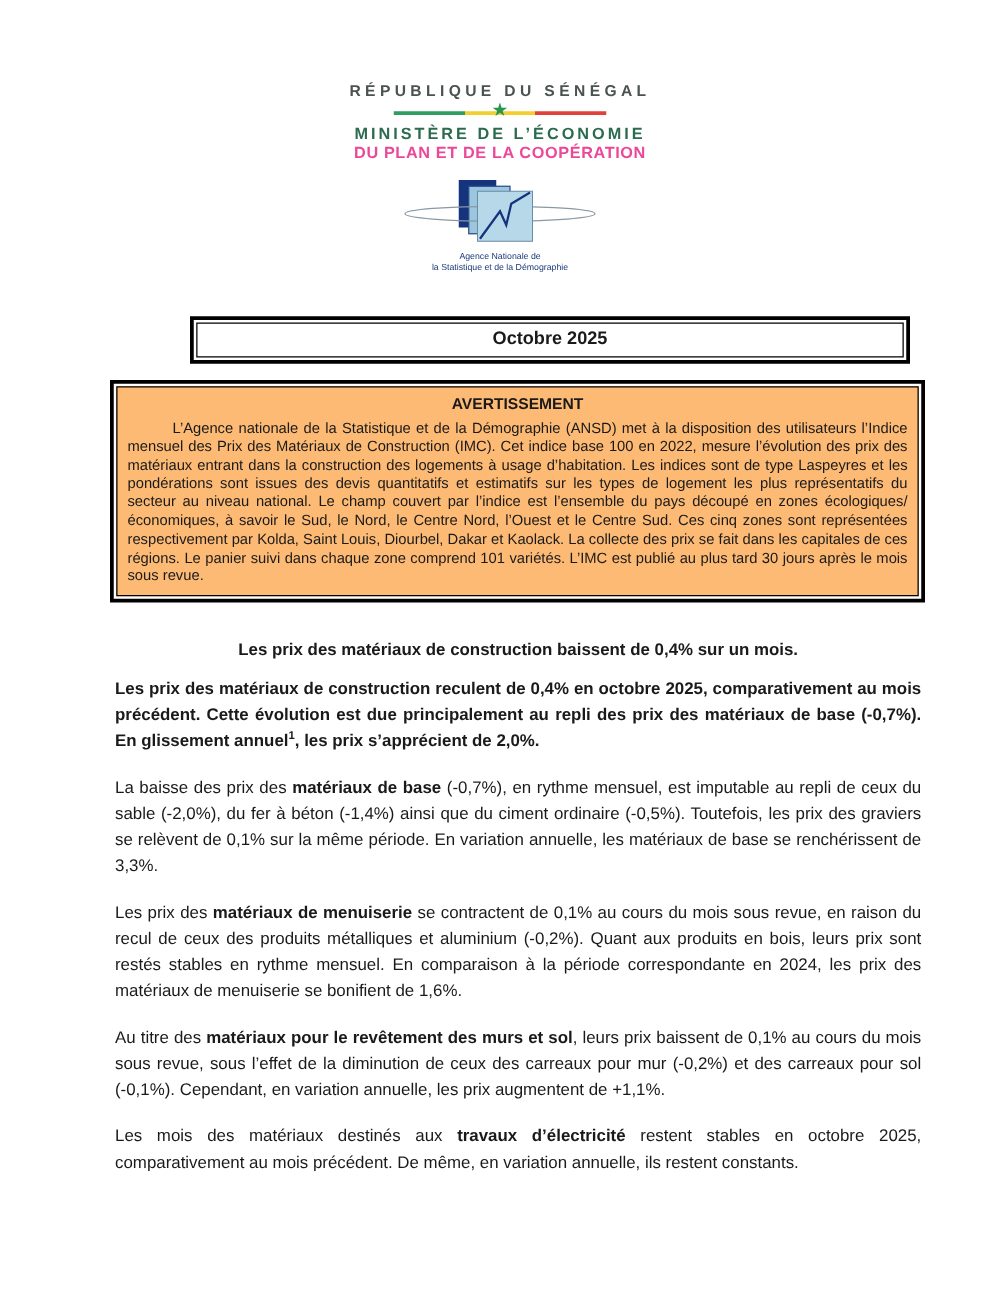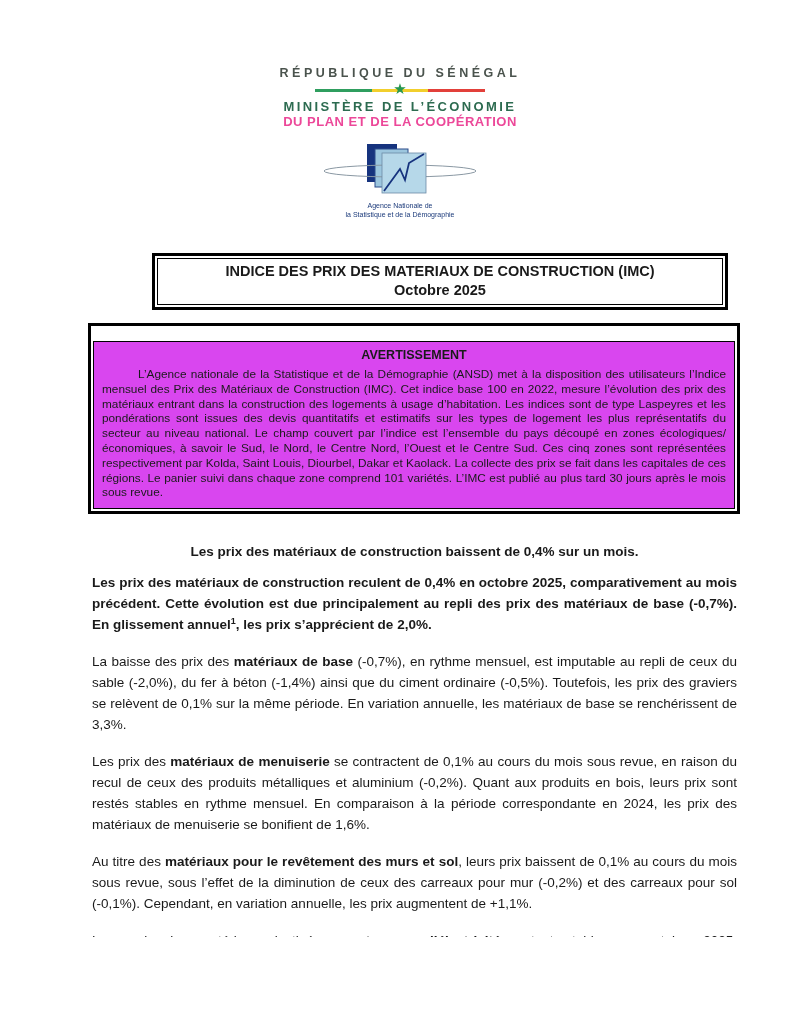--- a/index.html
+++ b/index.html
@@ -72,27 +72,26 @@
       <polyline points="64,48 80,26 85,37 89,20 104,11" fill="none" stroke-width="1.8" style="stroke: rgb(22, 51, 126);"></polyline>
     </svg>
     <div class="logo-name" style="color: rgb(27, 58, 122);">
       <span>Agence Nationale de</span><br>
       <span>la Statistique et de la Démographie</span>
     </div>
   </div>
 
   <div class="title-box-outer">
     <div class="title-box-inner">
-      <div class="title-line">INDICE DES PRIX DES MATERIAUX DE CONSTRUCTION (IMC)</div>
       <div class="title-line">Octobre 2025</div>
     </div>
   </div>
 
   <div class="notice-outer">
-    <div class="notice-inner" style="background: #d946ef; margin-top: 13px;">
+    <div class="notice-inner" style="background: #fdba74;">
       <div class="notice-title">AVERTISSEMENT</div>
       <div class="notice-body">L’Agence nationale de la Statistique et de la Démographie (ANSD) met à la disposition des utilisateurs l’Indice mensuel des Prix des Matériaux de Construction (IMC). Cet indice base 100 en 2022, mesure l’évolution des prix des matériaux entrant dans la construction des logements à usage d’habitation. Les indices sont de type Laspeyres et les pondérations sont issues des devis quantitatifs et estimatifs sur les types de logement les plus représentatifs du secteur au niveau national. Le champ couvert par l’indice est l’ensemble du pays découpé en zones écologiques/économiques, à savoir le Sud, le Nord, le Centre Nord, l’Ouest et le Centre Sud. Ces cinq zones sont représentées respectivement par Kolda, Saint Louis, Diourbel, Dakar et Kaolack. La collecte des prix se fait dans les capitales de ces régions. Le panier suivi dans chaque zone comprend 101 variétés. L’IMC est publié au plus tard 30 jours après le mois sous revue.</div>
     </div>
   </div>
 
   <div class="headline">Les prix des matériaux de construction baissent de 0,4% sur un mois.</div>
 
   <div class="body-col">
     <p class="para lead"><span style="font-weight: bold;">Les prix des matériaux de construction reculent de 0,4% en octobre 2025, comparativement au mois précédent. Cette évolution est due principalement au repli des prix des matériaux de base (-0,7%). En glissement annuel</span><sup style="font-weight: bold;">1</sup><span style="font-weight: bold;">, les prix s’apprécient de 2,0%.</span></p>
     <p class="para"><span>La baisse des prix des </span><span style="font-weight: bold;">matériaux de base</span><span> (-0,7%), en rythme mensuel, est imputable au repli de ceux du sable (-2,0%), du fer à béton (-1,4%) ainsi que du ciment ordinaire (-0,5%). Toutefois, les prix des graviers se relèvent de 0,1% sur la même période. En variation annuelle, les matériaux de base se renchérissent de 3,3%.</span></p>

